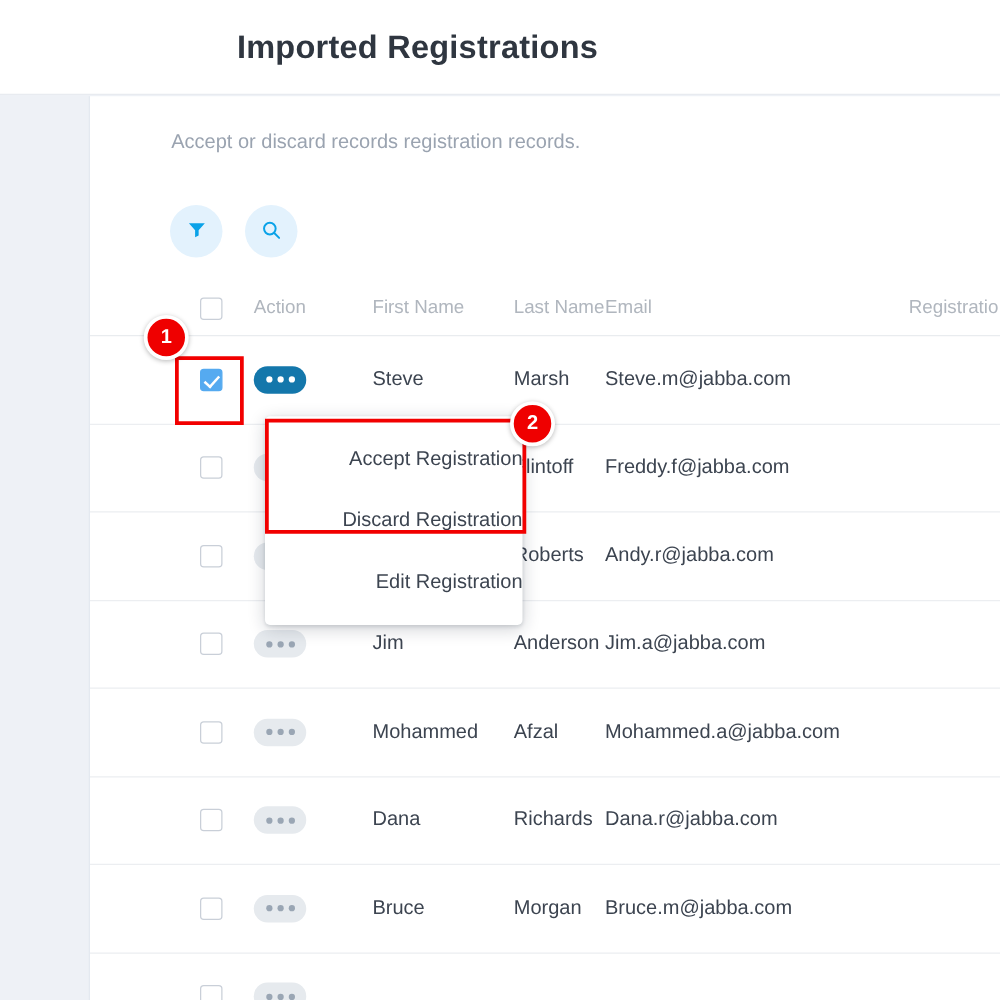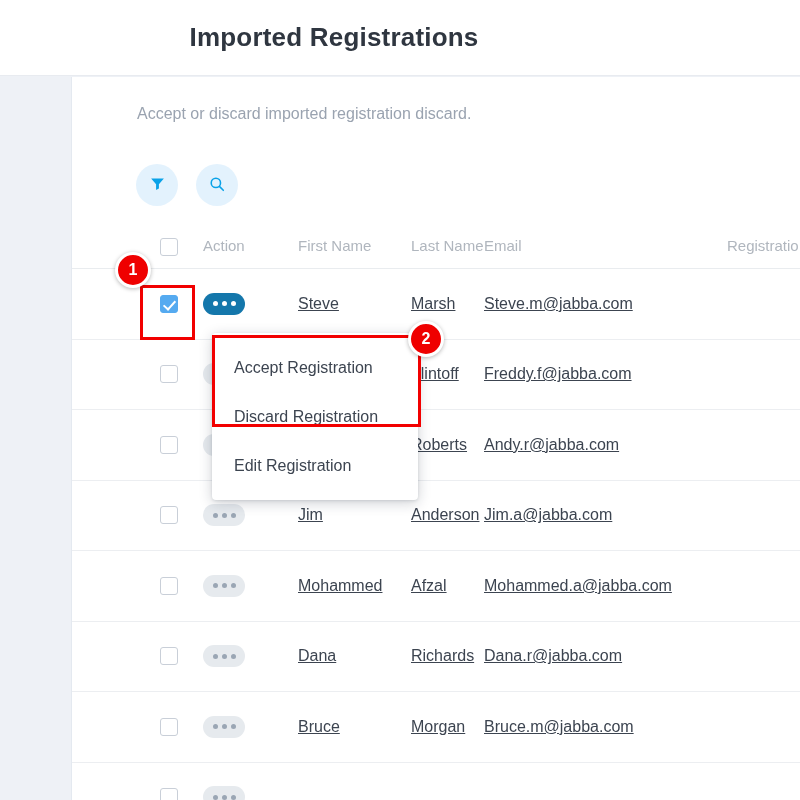--- a/index.html
+++ b/index.html
@@ -73,21 +73,21 @@
   .th {
     position: absolute; top: 10px;
     font-size: 15px; color: #b0b6be; white-space: nowrap;
   }
   .row {
     position: relative; height: 70.5px;
     border-bottom: 1px solid #eceef1;
   }
   .cell {
     position: absolute; top: 50%; transform: translateY(-50%);
-    font-size: 16px; color: #3c4450; white-space: nowrap; text-decoration: underline;
+    font-size: 16px; color: #3c4450; white-space: nowrap;
   }
 
   
   .c-check  { left: 88px; }
   .c-action { left: 131px; }
   .c-first  { left: 226px; }
   .c-last   { left: 339px; }
   .c-email  { left: 412px; }
   .c-reg    { left: 655px; }
 
@@ -123,20 +123,21 @@
 
   
   .dropdown {
     position: absolute; left: 140px; top: 256px;
     width: 206px;
     background: #ffffff;
     border-radius: 4px;
     box-shadow: 0 3px 14px rgba(20,30,50,.20), 0 1px 3px rgba(20,30,50,.12);
     padding: 10px 0 10px 0;
     z-index: 40;
+    text-align: right;
   }
   .menu-item {
     height: 49px; line-height: 49px;
     padding-left: 22px;
     font-size: 16px; color: #3c4450;
     white-space: nowrap; cursor: pointer;
   }
 
   
   .anno-box {
@@ -158,21 +159,21 @@
 <div id="root">
 
   <div class="topbar">
     <div class="page-title">Imported Registrations</div>
   </div>
 
   <div class="left-rail"></div>
 
   <div class="content">
 
-    <div class="subtitle">Accept or discard imported registration discard.</div>
+    <div class="subtitle">Accept or discard records registration records.</div>
 
     <div class="toolbar">
       <button class="icon-btn">
         <span>
           <svg width="17" height="17" viewBox="0 0 24 24" aria-hidden="true">
             <path d="M3 5h18l-7 8v6l-4 2v-8z" fill="#0aa2e8"></path>
           </svg>
         </span>
       </button>
       <button class="icon-btn">

